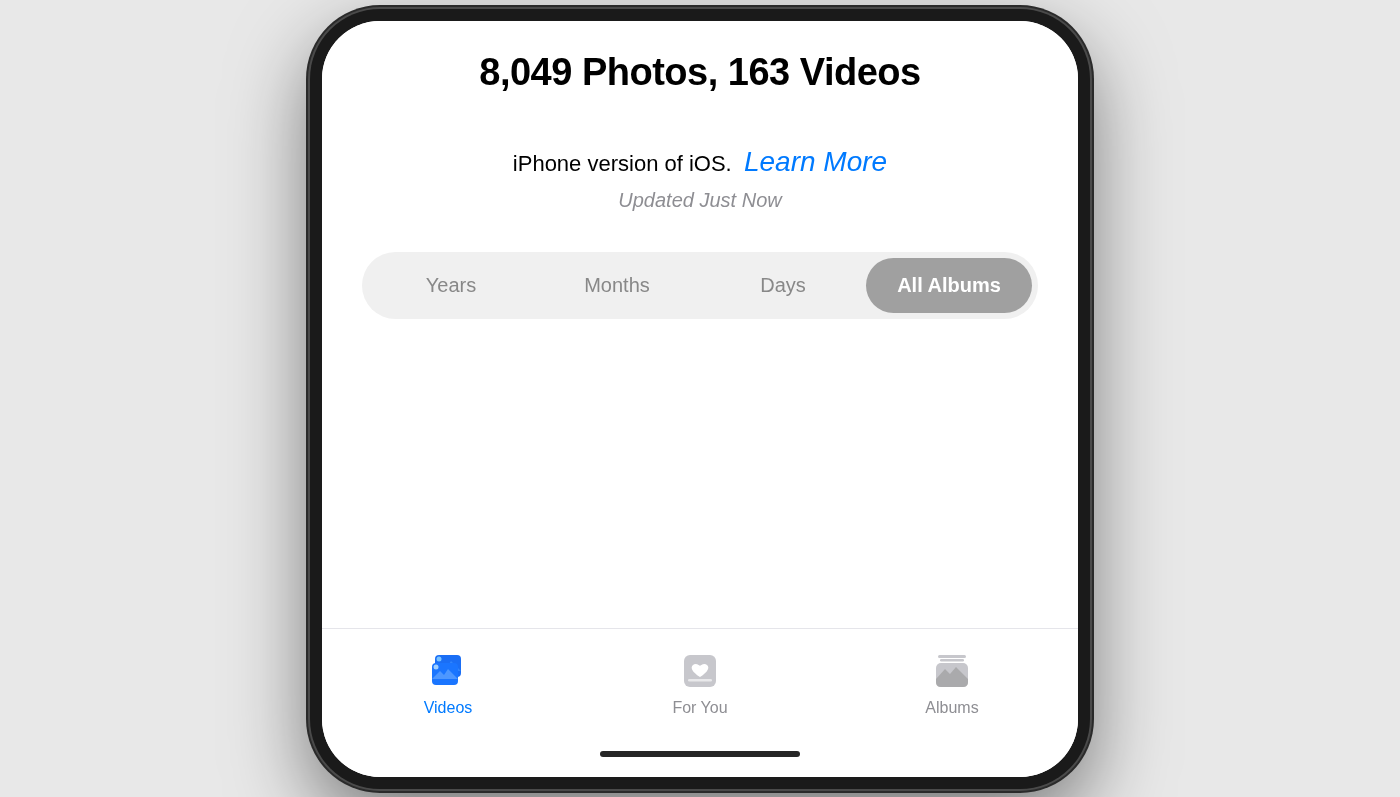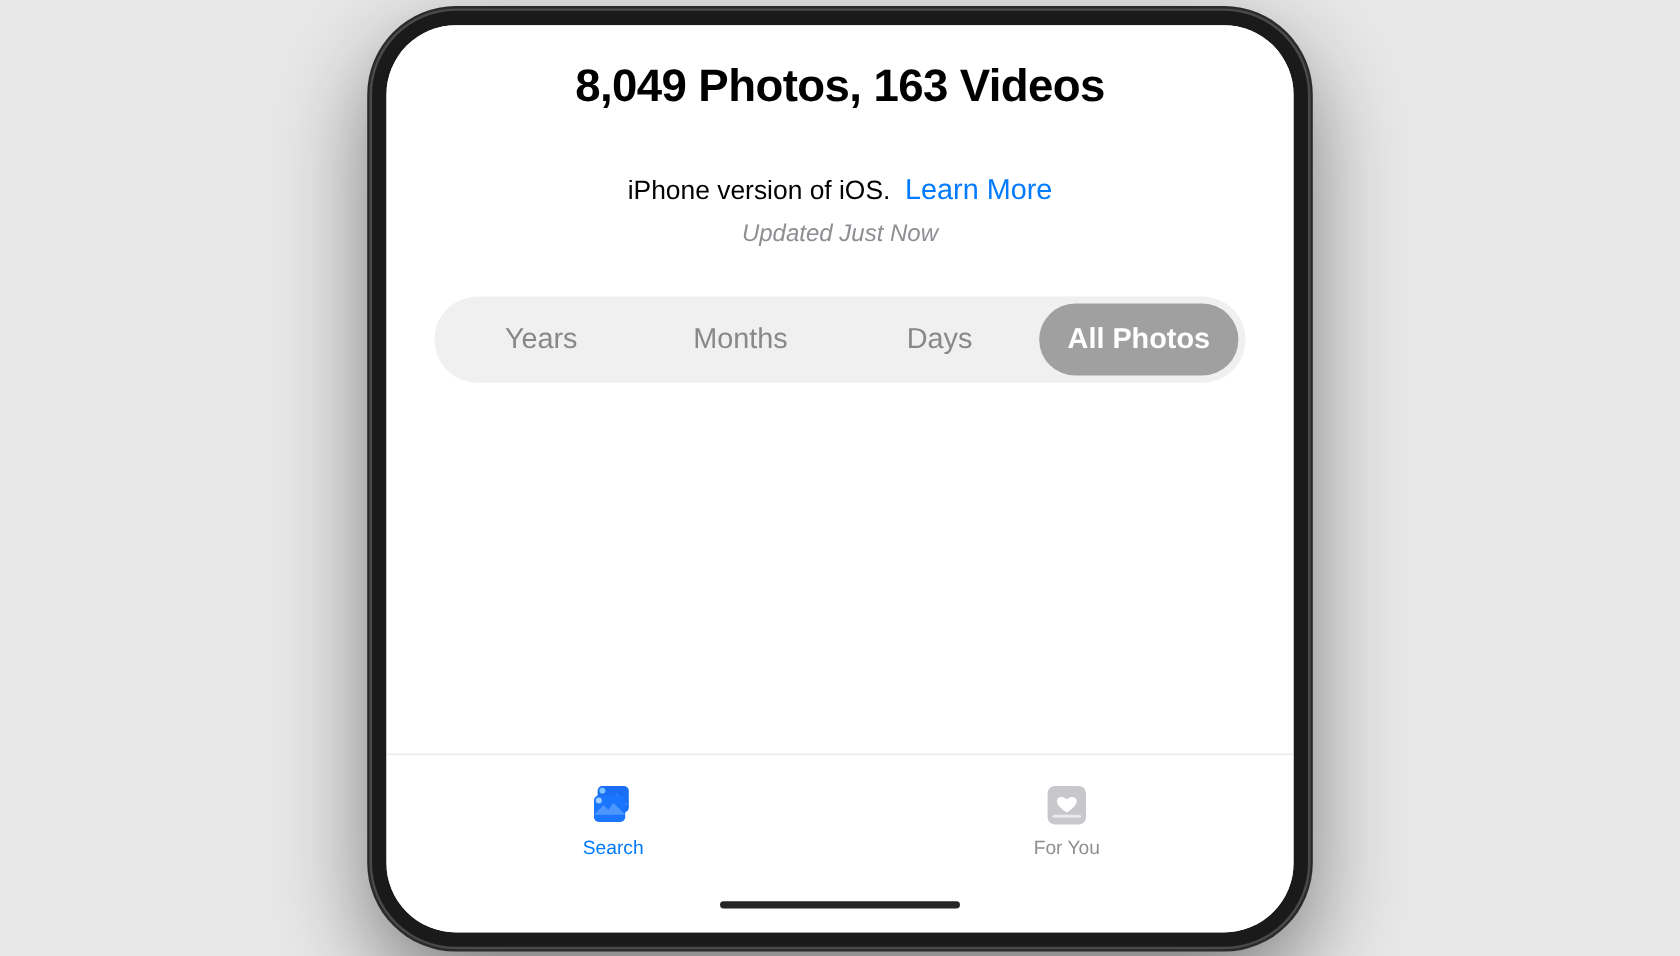--- a/index.html
+++ b/index.html
@@ -75,23 +75,24 @@
     .update-message {
       font-size: 22px;
       color: #000000;
       text-align: center;
       line-height: 1.4;
       margin-bottom: 8px;
     }
 
     .learn-more {
       color: #007AFF;
-      font-size: 24px;
+      font-size: 28px;
       cursor: pointer;
       text-decoration: none;
+      font-style: italic;
     }
 
     .updated-text {
       font-size: 20px;
       color: #8e8e93;
       text-align: center;
       margin-bottom: 40px;
       font-style: italic;
     }
 
@@ -103,21 +104,21 @@
       padding: 6px;
       width: 100%;
       margin-bottom: 30px;
     }
 
     .tab-item {
       flex: 1;
       text-align: center;
       padding: 16px 8px;
       border-radius: 44px;
-      font-size: 24px;
+      font-size: 20px;
       font-weight: 500;
       color: #888888;
       cursor: pointer;
     }
 
     .tab-item.active {
       background: #a0a0a0;
       color: #ffffff;
       font-weight: 600;
     }
@@ -198,21 +199,21 @@
         <span>iPhone version of iOS.</span>
         &nbsp;<a class="learn-more" href="#">Learn More</a>
       </div>
 
       <div class="updated-text">Updated Just Now</div>
 
       <div class="tab-switcher">
         <div class="tab-item">Years</div>
         <div class="tab-item">Months</div>
         <div class="tab-item">Days</div>
-        <div class="tab-item active">All Photos</div>
+        <div class="tab-item active">All Albums</div>
       </div>
 
     </div>
 
     <div class="bottom-nav">
 
       <div class="nav-item">
         <div class="nav-icon library-icon">
           <svg viewBox="0 0 44 44" fill="none" xmlns="http://www.w3.org/2000/svg">
 
@@ -222,36 +223,50 @@
 
             <circle cx="13" cy="10" r="2.5" fill="#7ac3ff"></circle>
 
             <rect x="6" y="14" width="26" height="22" rx="4" fill="#1a75ff"></rect>
 
             <path d="M6 30 L14 22 L18 26 L22 20 L32 30 Z" fill="#5aa0ff" opacity="0.8"></path>
 
             <circle cx="10" cy="18" r="2.5" fill="#a0d0ff"></circle>
           </svg>
         </div>
-        <span class="nav-label active">Search</span>
+        <span class="nav-label active">Videos</span>
       </div>
 
       <div class="nav-item">
         <div class="nav-icon foryou-icon">
           <svg viewBox="0 0 44 44" fill="none" xmlns="http://www.w3.org/2000/svg">
             <rect x="6" y="6" width="32" height="32" rx="6" fill="#c7c7cc"></rect>
 
             <path d="M22 17 C22 17 18 13.5 15 16 C12 18.5 14 23 22 28 C30 23 32 18.5 29 16 C26 13.5 22 17 22 17Z" fill="white"></path>
 
             <rect x="10" y="30" width="24" height="2.5" rx="1.25" fill="white" opacity="0.6"></rect>
           </svg>
         </div>
         <span class="nav-label">For You</span>
       </div>
 
+      <div class="nav-item">
+        <div class="nav-icon albums-icon">
+          <svg viewBox="0 0 44 44" fill="none" xmlns="http://www.w3.org/2000/svg">
+
+            <rect x="8" y="6" width="28" height="3" rx="1.5" fill="#c7c7cc"></rect>
+            <rect x="10" y="10" width="24" height="2.5" rx="1.25" fill="#c7c7cc"></rect>
+
+            <rect x="6" y="14" width="32" height="24" rx="5" fill="#c7c7cc"></rect>
+
+            <path d="M6 30 L15 20 L20 25 L26 18 L38 30 L38 34 C38 36.2 36.2 38 34 38 L10 38 C7.8 38 6 36.2 6 34 Z" fill="#9e9e9e" opacity="0.7"></path>
+          </svg>
+        </div>
+        <span class="nav-label">Albums</span>
+      </div>
 
 
     </div>
 
     <div class="home-indicator">
       <div class="home-bar"></div>
     </div>
 
   </div>
 </div>

